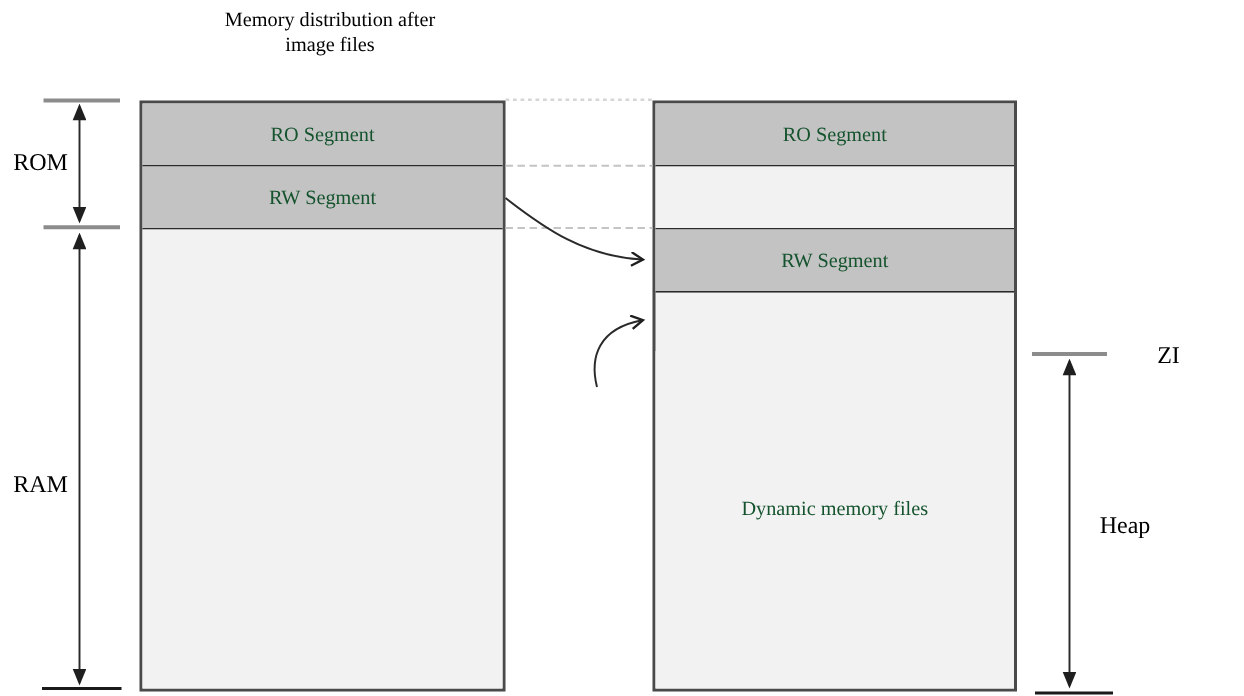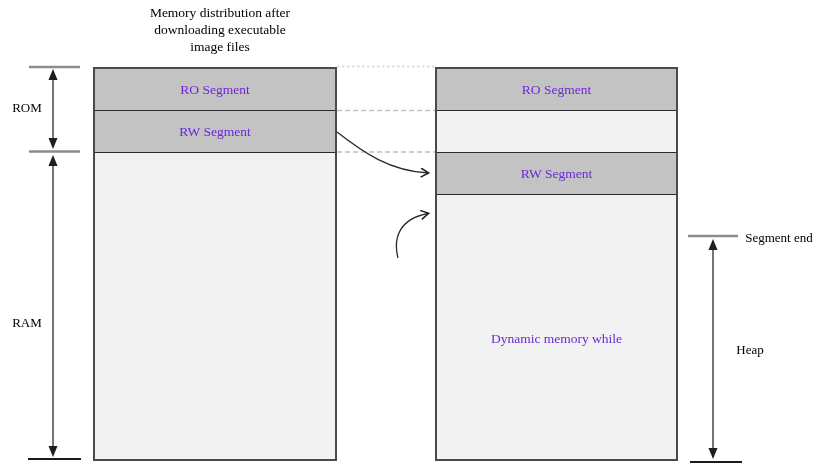--- a/index.html
+++ b/index.html
@@ -9,38 +9,37 @@
   }
   .title{
     position:absolute;text-align:center;font-size:13.5px;line-height:17px;color:#000;
   }
   .membox{
     position:absolute;box-sizing:border-box;border:2px solid #4a4a4a;background:#f2f2f2;
   }
   .seg{
     position:absolute;left:0;right:0;box-sizing:border-box;
     display:flex;align-items:center;justify-content:center;
-    font-size:13.5px;color:#6d28d9;
+    font-size:13.5px;color:#14532d;
   }
   .seg.gray{background:#c3c3c3;border-bottom:1.5px solid #2a2a2a;}
   .seg.light{background:#f2f2f2;}
   .seg.divider{border-bottom:1.5px solid #2a2a2a;}
   .side-label{
-    position:absolute;font-size:13px;color:#000;text-align:center;
+    position:absolute;font-size:16px;color:#000;text-align:center;
   }
   svg.overlay{position:absolute;left:0;top:0;pointer-events:none;}
 </style>
 </head>
 <body>
 
 <div id="canvas">
 
   <div class="title" style="left:100px;top:4px;width:240px;">
     <div>Memory distribution after</div>
-    <div>downloading executable</div>
     <div>image files</div>
   </div>
 
   <div class="membox" style="left:93px;top:67px;width:244px;height:394px;">
     <div class="seg gray" style="top:0;height:42px;">
       <span>RO Segment</span>
     </div>
     <div class="seg gray" style="top:42px;height:42px;">
       <span>RW Segment</span>
     </div>
@@ -49,28 +48,28 @@
 
   <div class="membox" style="left:435px;top:67px;width:243px;height:394px;">
     <div class="seg gray" style="top:0;height:42px;">
       <span>RO Segment</span>
     </div>
     <div class="seg light divider" style="top:42px;height:42px;"></div>
     <div class="seg gray" style="top:84px;height:42px;">
       <span>RW Segment</span>
     </div>
     <div class="seg light" style="top:165px;bottom:0;padding-bottom:16px;">
-      <span>Dynamic memory while</span>
+      <span>Dynamic memory files</span>
     </div>
   </div>
 
   <div class="side-label" style="left:3px;top:100px;width:48px;">ROM</div>
   <div class="side-label" style="left:3px;top:315px;width:48px;">RAM</div>
   <div class="side-label" style="left:730px;top:229px;width:98px;line-height:18.5px;">
-    <div>Segment end</div>
+    <div>ZI</div>
   </div>
   <div class="side-label" style="left:726px;top:342px;width:48px;">Heap</div>
 
   <svg class="overlay" width="829" height="464" viewBox="0 0 829 464">
     <defs>
       <marker id="triDown" markerWidth="9" markerHeight="8" refX="7" refY="3.5" orient="auto">
         <path d="M0,0 L8.5,3.5 L0,7 Z" fill="#1f1f1f"></path>
       </marker>
       <marker id="triUp" markerWidth="9" markerHeight="8" refX="1.5" refY="3.5" orient="auto">
         <path d="M8.5,0 L0,3.5 L8.5,7 Z" fill="#1f1f1f"></path>

